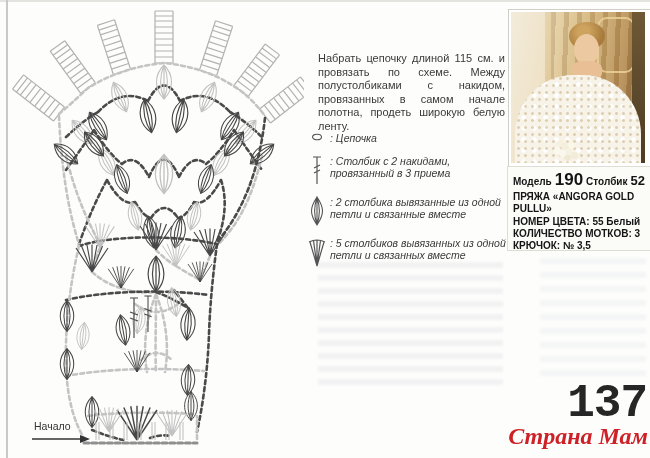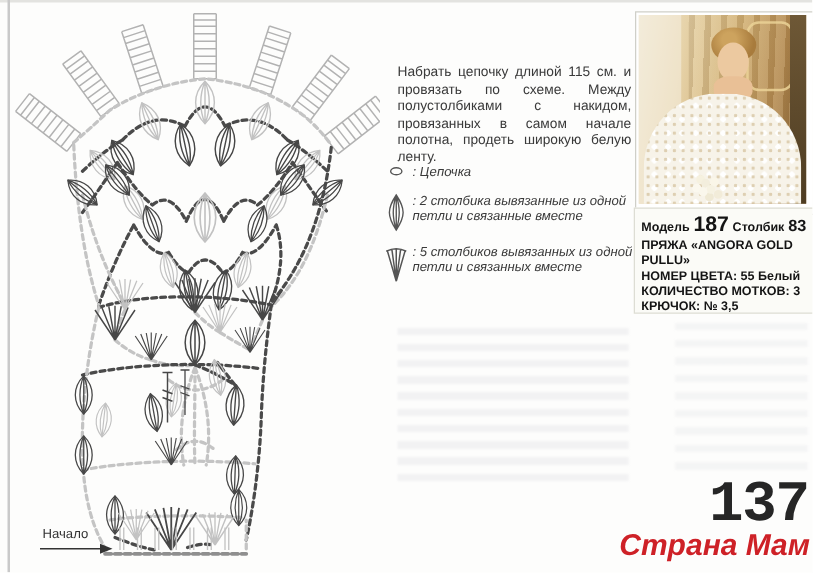--- a/index.html
+++ b/index.html
@@ -56,21 +56,21 @@
   .ghost{position:absolute;filter:blur(1px);pointer-events:none;}
   .ghost-a{left:318px;top:262px;width:185px;height:130px;
         background:repeating-linear-gradient(180deg,rgba(148,154,170,.10) 0 6px,transparent 6px 13px);}
   .ghost-b{left:540px;top:258px;width:106px;height:120px;
         background:repeating-linear-gradient(180deg,rgba(148,154,170,.08) 0 6px,transparent 6px 14px);}
 
   .page-number{position:absolute;right:3px;top:382px;width:160px;text-align:right;
         font-family:Liberation Mono, monospace;font-size:46px;line-height:44px;font-weight:600;
         letter-spacing:-1px;color:#262626;}
   .watermark{position:absolute;right:2px;top:423px;width:200px;text-align:right;
-        font-family:Liberation Sans, sans-serif;font-style:italic;font-weight:bold;font-size:24px;
+        font-family:Liberation Serif, serif;font-style:italic;font-weight:bold;font-size:24px;
         color:#ce2127;text-shadow:0 0 2px #fff,0 0 2px #fff,1px 1px 0 rgba(255,255,255,.8);}
 </style>
 </head>
 <body>
 
 <div class="page">
   <div class="page-topline"></div>
   <div class="page-edge"></div>
 
   <svg class="chart" width="300" height="455" viewBox="0 0 300 455">
@@ -215,20 +215,28 @@
     <div class="legend-item">
       <span class="sym">
         <svg width="14" height="12">
             <ellipse cx="7" cy="6" rx="4.5" ry="2.8" fill="none" stroke="#555" stroke-width="1.1"></ellipse>
           </svg>
       </span>
       <span class="txt">: Цепочка</span>
     </div>
     <div class="legend-item">
       <span class="sym">
+        <svg width="12" height="32">
+            <path d="M2,3 H10 M6,3 V30 M3,14 L9,11 M3,19 L9,16" fill="none" stroke="#555" stroke-width="1.2"></path>
+          </svg>
+      </span>
+      <span class="txt">: Столбик с 2 накидами, провязанный в 3 приема</span>
+    </div>
+    <div class="legend-item">
+      <span class="sym">
         <svg width="16" height="32">
           <path d="M8,2 C12,8 13.5,12 13.5,16 C13.5,20 12,24 8,30 C4,24 2.5,20 2.5,16 C2.5,12 4,8 8,2 Z
                    M8,2 C9.8,8 10.4,12 10.4,16 C10.4,20 9.8,24 8,30 M8,2 C6.2,8 5.6,12 5.6,16 C5.6,20 6.2,24 8,30 M8,2 V30" fill="none" stroke="#555" stroke-width="1.1"></path>
         </svg>
       </span>
       <span class="txt">: 2 столбика вывязанные из одной петли и связанные вместе</span>
     </div>
     <div class="legend-item">
       <span class="sym">
         <svg width="20" height="32">
@@ -249,23 +257,23 @@
       <div class="ph-face"></div>
       <div class="ph-neck"></div>
       <div class="ph-shawl"></div>
       <div class="ph-bouquet"></div>
     </div>
   </div>
 
   <div class="info-card">
     <div class="info-title">
       <span>Модель</span>
-      <span class="big">187</span>
+      <span class="big">190</span>
       <span>Столбик</span>
-      <span class="med">83</span>
+      <span class="med">52</span>
     </div>
     <div class="info-line">ПРЯЖА «ANGORA GOLD PULLU»</div>
     <div class="info-line">НОМЕР ЦВЕТА: 55 Белый</div>
     <div class="info-line">КОЛИЧЕСТВО МОТКОВ: 3</div>
     <div class="info-line">КРЮЧОК: № 3,5</div>
   </div>
 
   <div class="ghost ghost-a"></div>
   <div class="ghost ghost-b"></div>
 

